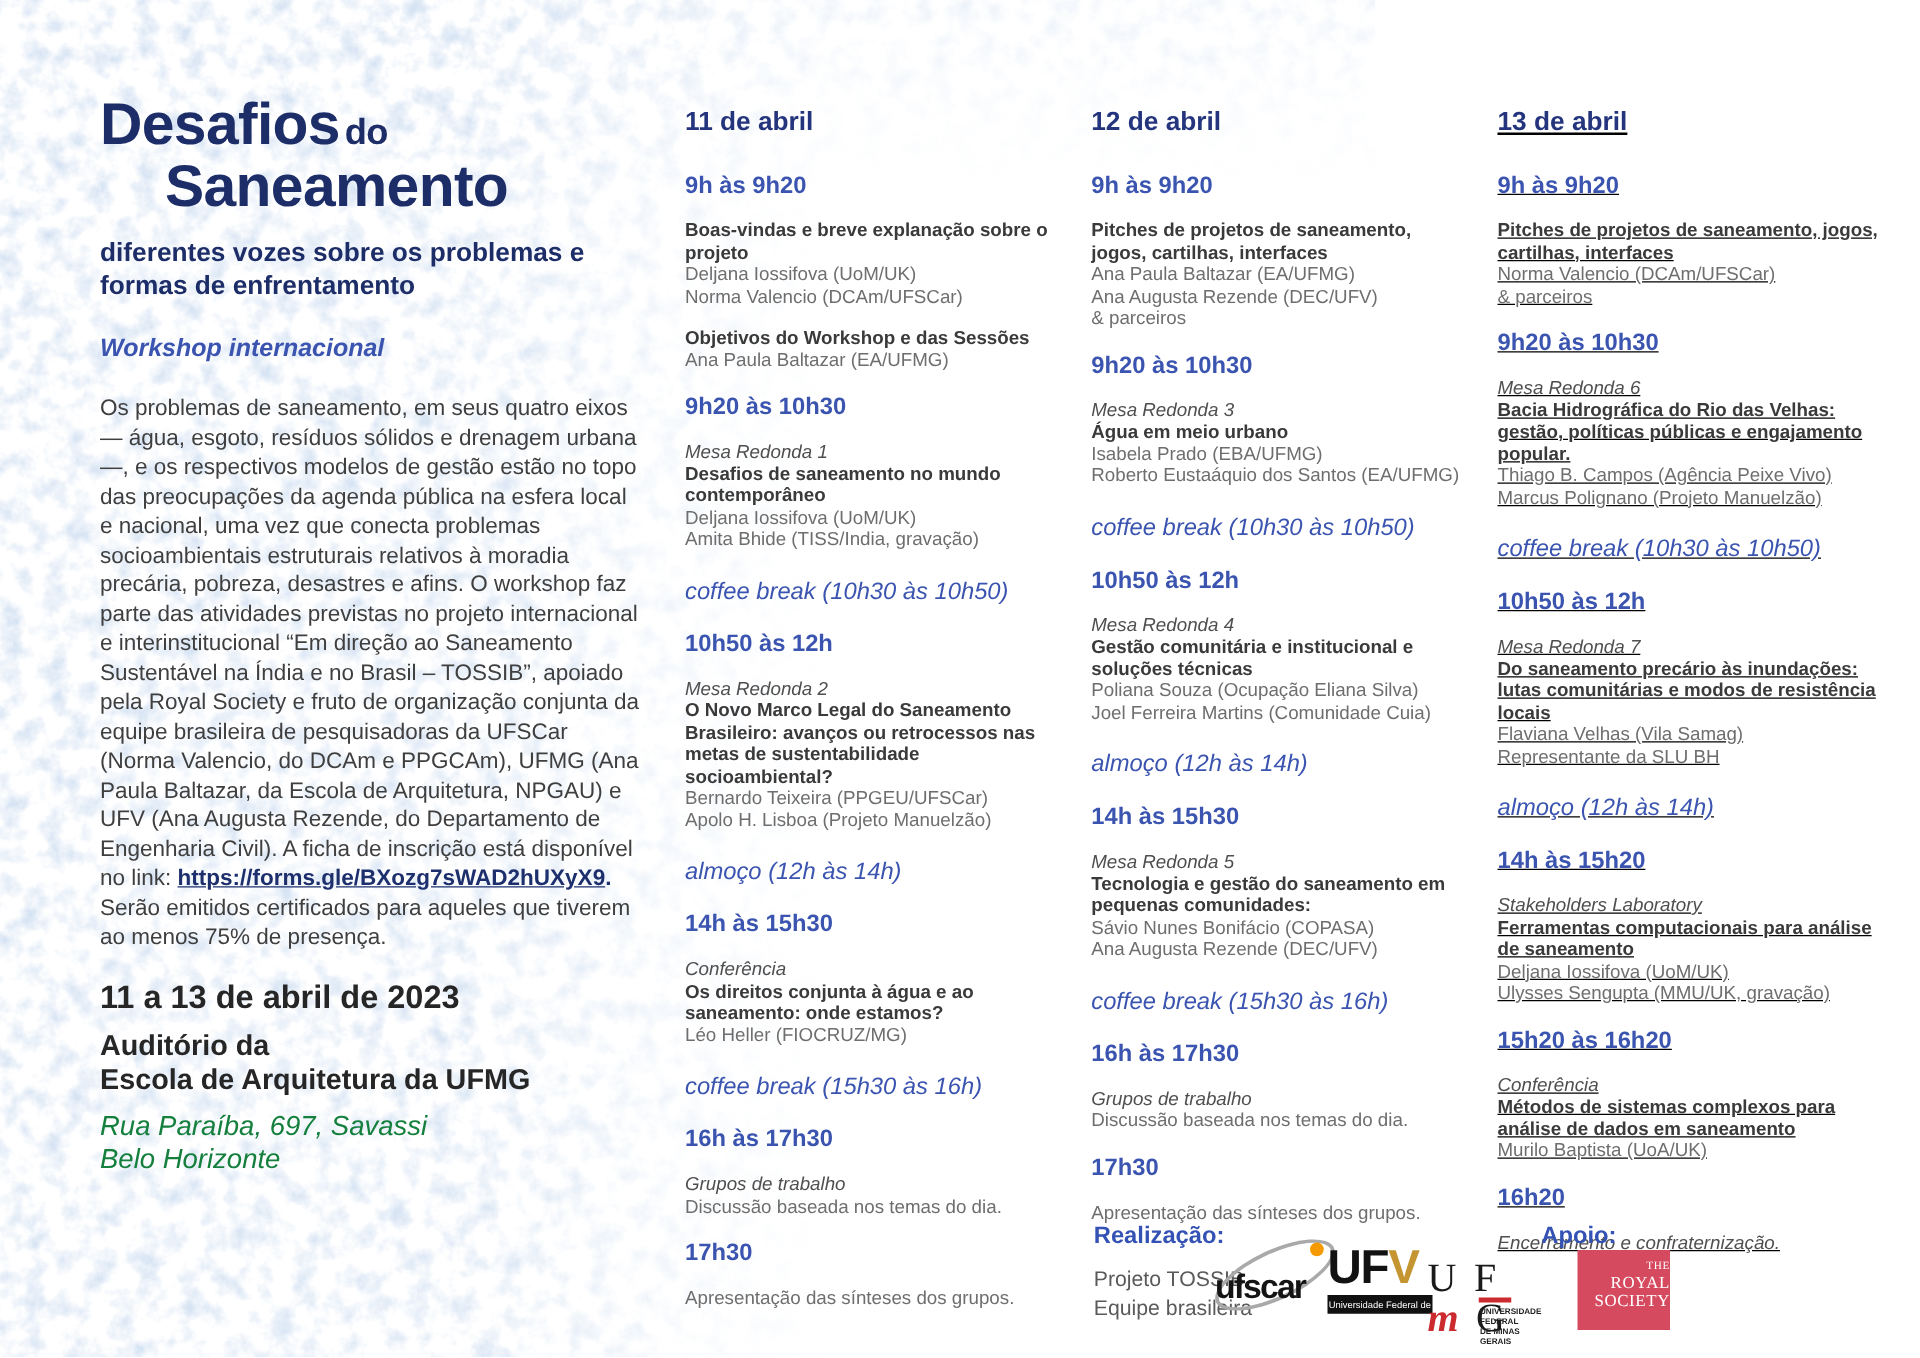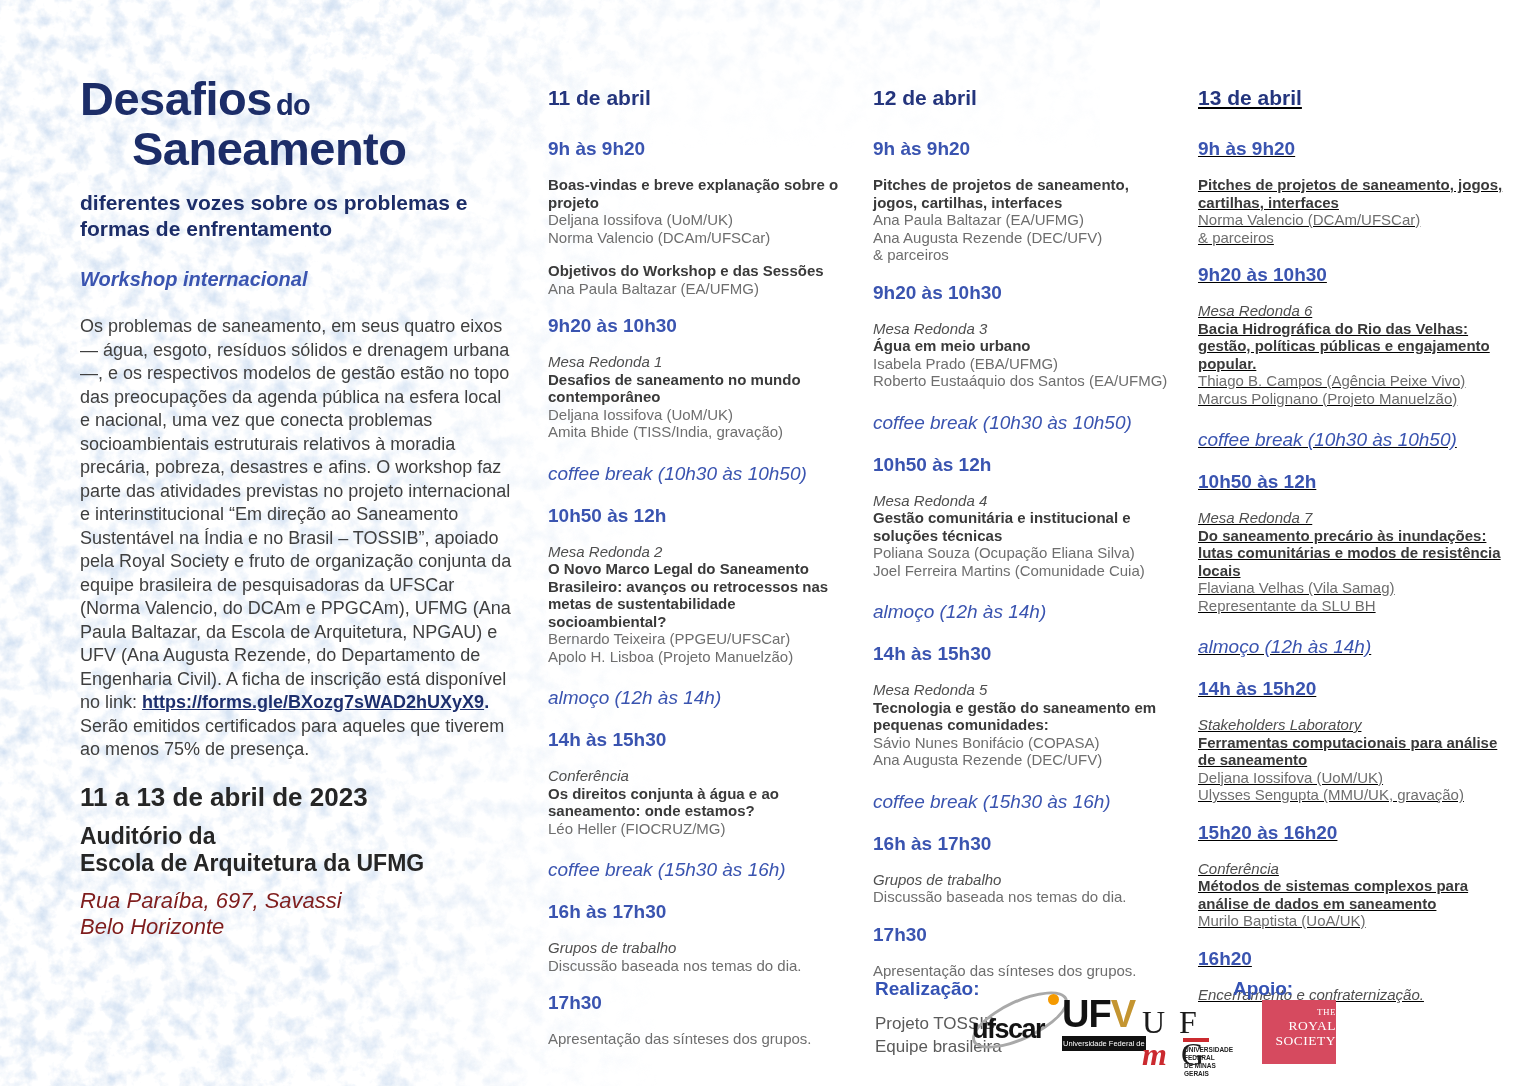--- a/index.html
+++ b/index.html
@@ -13,21 +13,21 @@
   .t-big{font-size:47px;}
   .t-small{font-size:29px;}
   .t-indent{margin-left:52px;}
   .subtitle{margin-top:16px;color:#1c2d68;font-weight:bold;font-size:21px;line-height:1.25;}
   .workshop{margin-top:26px;color:#3a54b0;font-style:italic;font-weight:600;font-size:20px;}
   .body-text{margin-top:24px;color:#3f3f3f;font-size:18px;line-height:23.5px;}
   .link{color:#1d2f6d;font-weight:600;text-decoration:underline;text-align:right;}
   .link-period{color:#1d2f6d;font-weight:600;}
   .date-line{margin-top:20px;color:#262626;font-weight:bold;font-size:26px;}
   .venue{margin-top:10px;color:#262626;font-weight:bold;font-size:23px;line-height:1.2;}
-  .address{margin-top:10px;color:#7f1d1d;font-style:italic;font-size:22px;line-height:1.18;}
+  .address{margin-top:10px;color:#15803d;font-style:italic;font-size:22px;line-height:1.18;}
 
   
   .day-col{position:absolute;top:86px;z-index:2;}
   #day0{left:548px;width:300px;}
   #day1{left:873px;width:302px;}
   #day2{left:1198px;width:312px;text-decoration:underline;}
   .day-title{color:#24357d;font-weight:bold;font-size:21px;margin-bottom:28px;}
   .time{color:#3a54b0;font-weight:bold;font-size:19px;margin:18px 0 8px 0;}
   .break{color:#3a54b0;font-style:italic;font-size:19px;margin:22px 0 20px 0;}
   .session{margin:16px 0 9px 0;}

